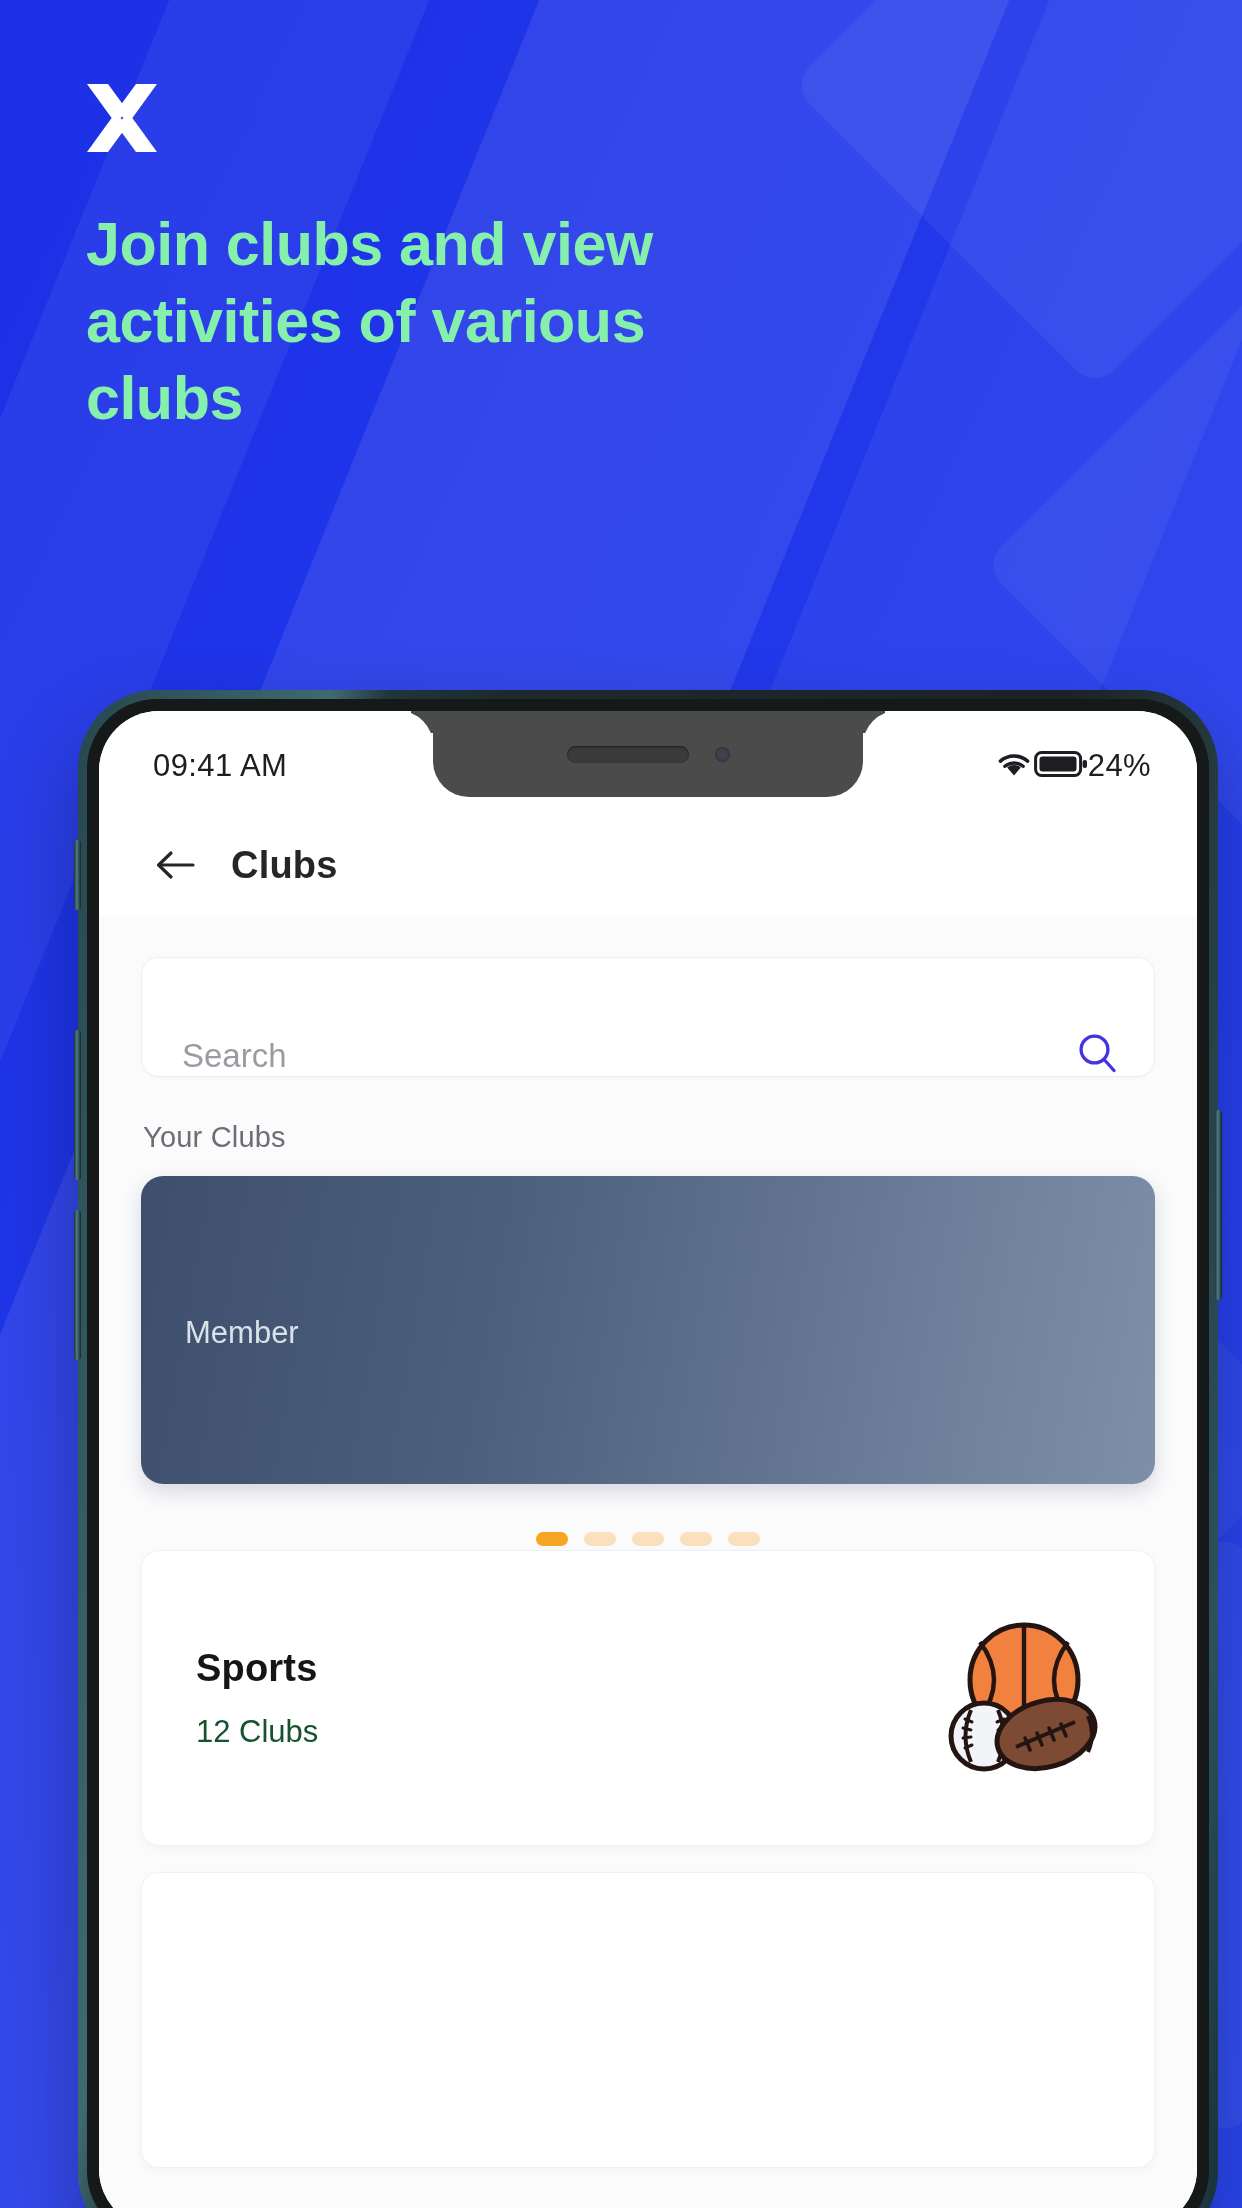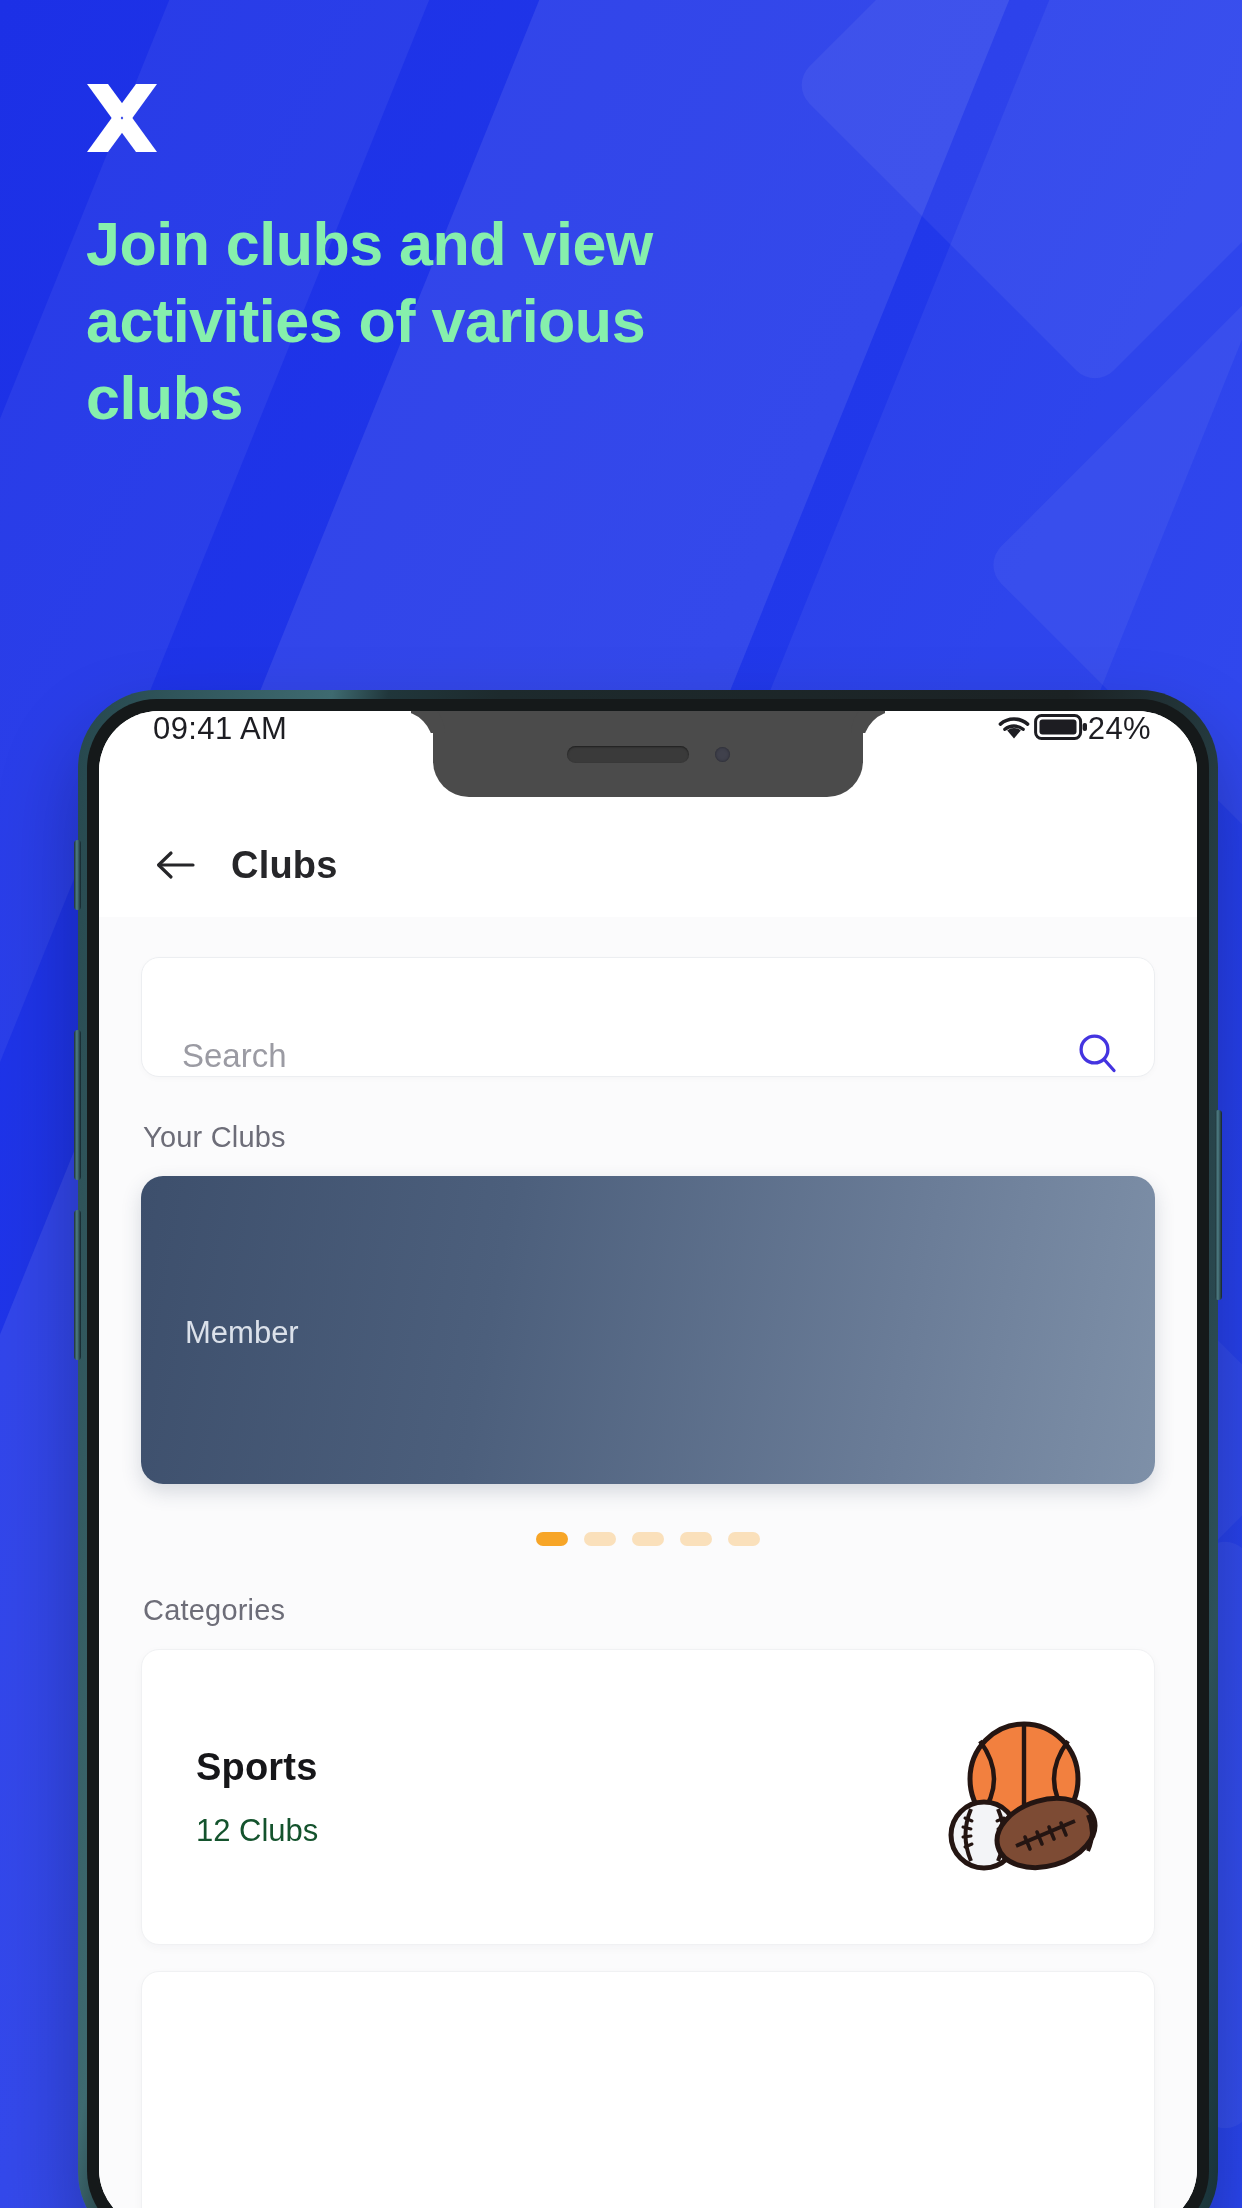--- a/index.html
+++ b/index.html
@@ -108,21 +108,21 @@
   .side-btn.l1 { left: -4px; top: 150px; height: 70px; }
   .side-btn.l2 { left: -4px; top: 340px; height: 150px; }
   .side-btn.l3 { left: -4px; top: 520px; height: 150px; }
   .side-btn.r1 { right: -4px; top: 420px; height: 190px; }
 
   
   .statusbar {
     position: relative;
     height: 110px;
     display: flex;
-    align-items: flex-start;
+    align-items: center;
     justify-content: space-between;
     padding: 0 46px 0 54px;
     background: #ffffff;
     z-index: 3;
   }
   .status-time {
     font-size: 31px;
     color: #1d1d22;
     font-weight: 400;
     letter-spacing: 0.4px;
@@ -386,21 +386,20 @@
           </div>
 
           <div class="dots">
             <span class="dot active"></span>
             <span class="dot"></span>
             <span class="dot"></span>
             <span class="dot"></span>
             <span class="dot"></span>
           </div>
 
-          <div class="section-label">Categories</div>
 
           <div class="cat-card">
             <div class="cat-text">
               <div class="cat-name">Sports</div>
               <div class="cat-count">12 Clubs</div>
             </div>
             <span class="cat-illustration">
               <svg viewBox="0 0 170 160" width="170" height="160" aria-hidden="true">
 
                 <ellipse cx="88" cy="62" rx="54" ry="55" fill="#f2803f" stroke="#241512" stroke-width="5"></ellipse>

